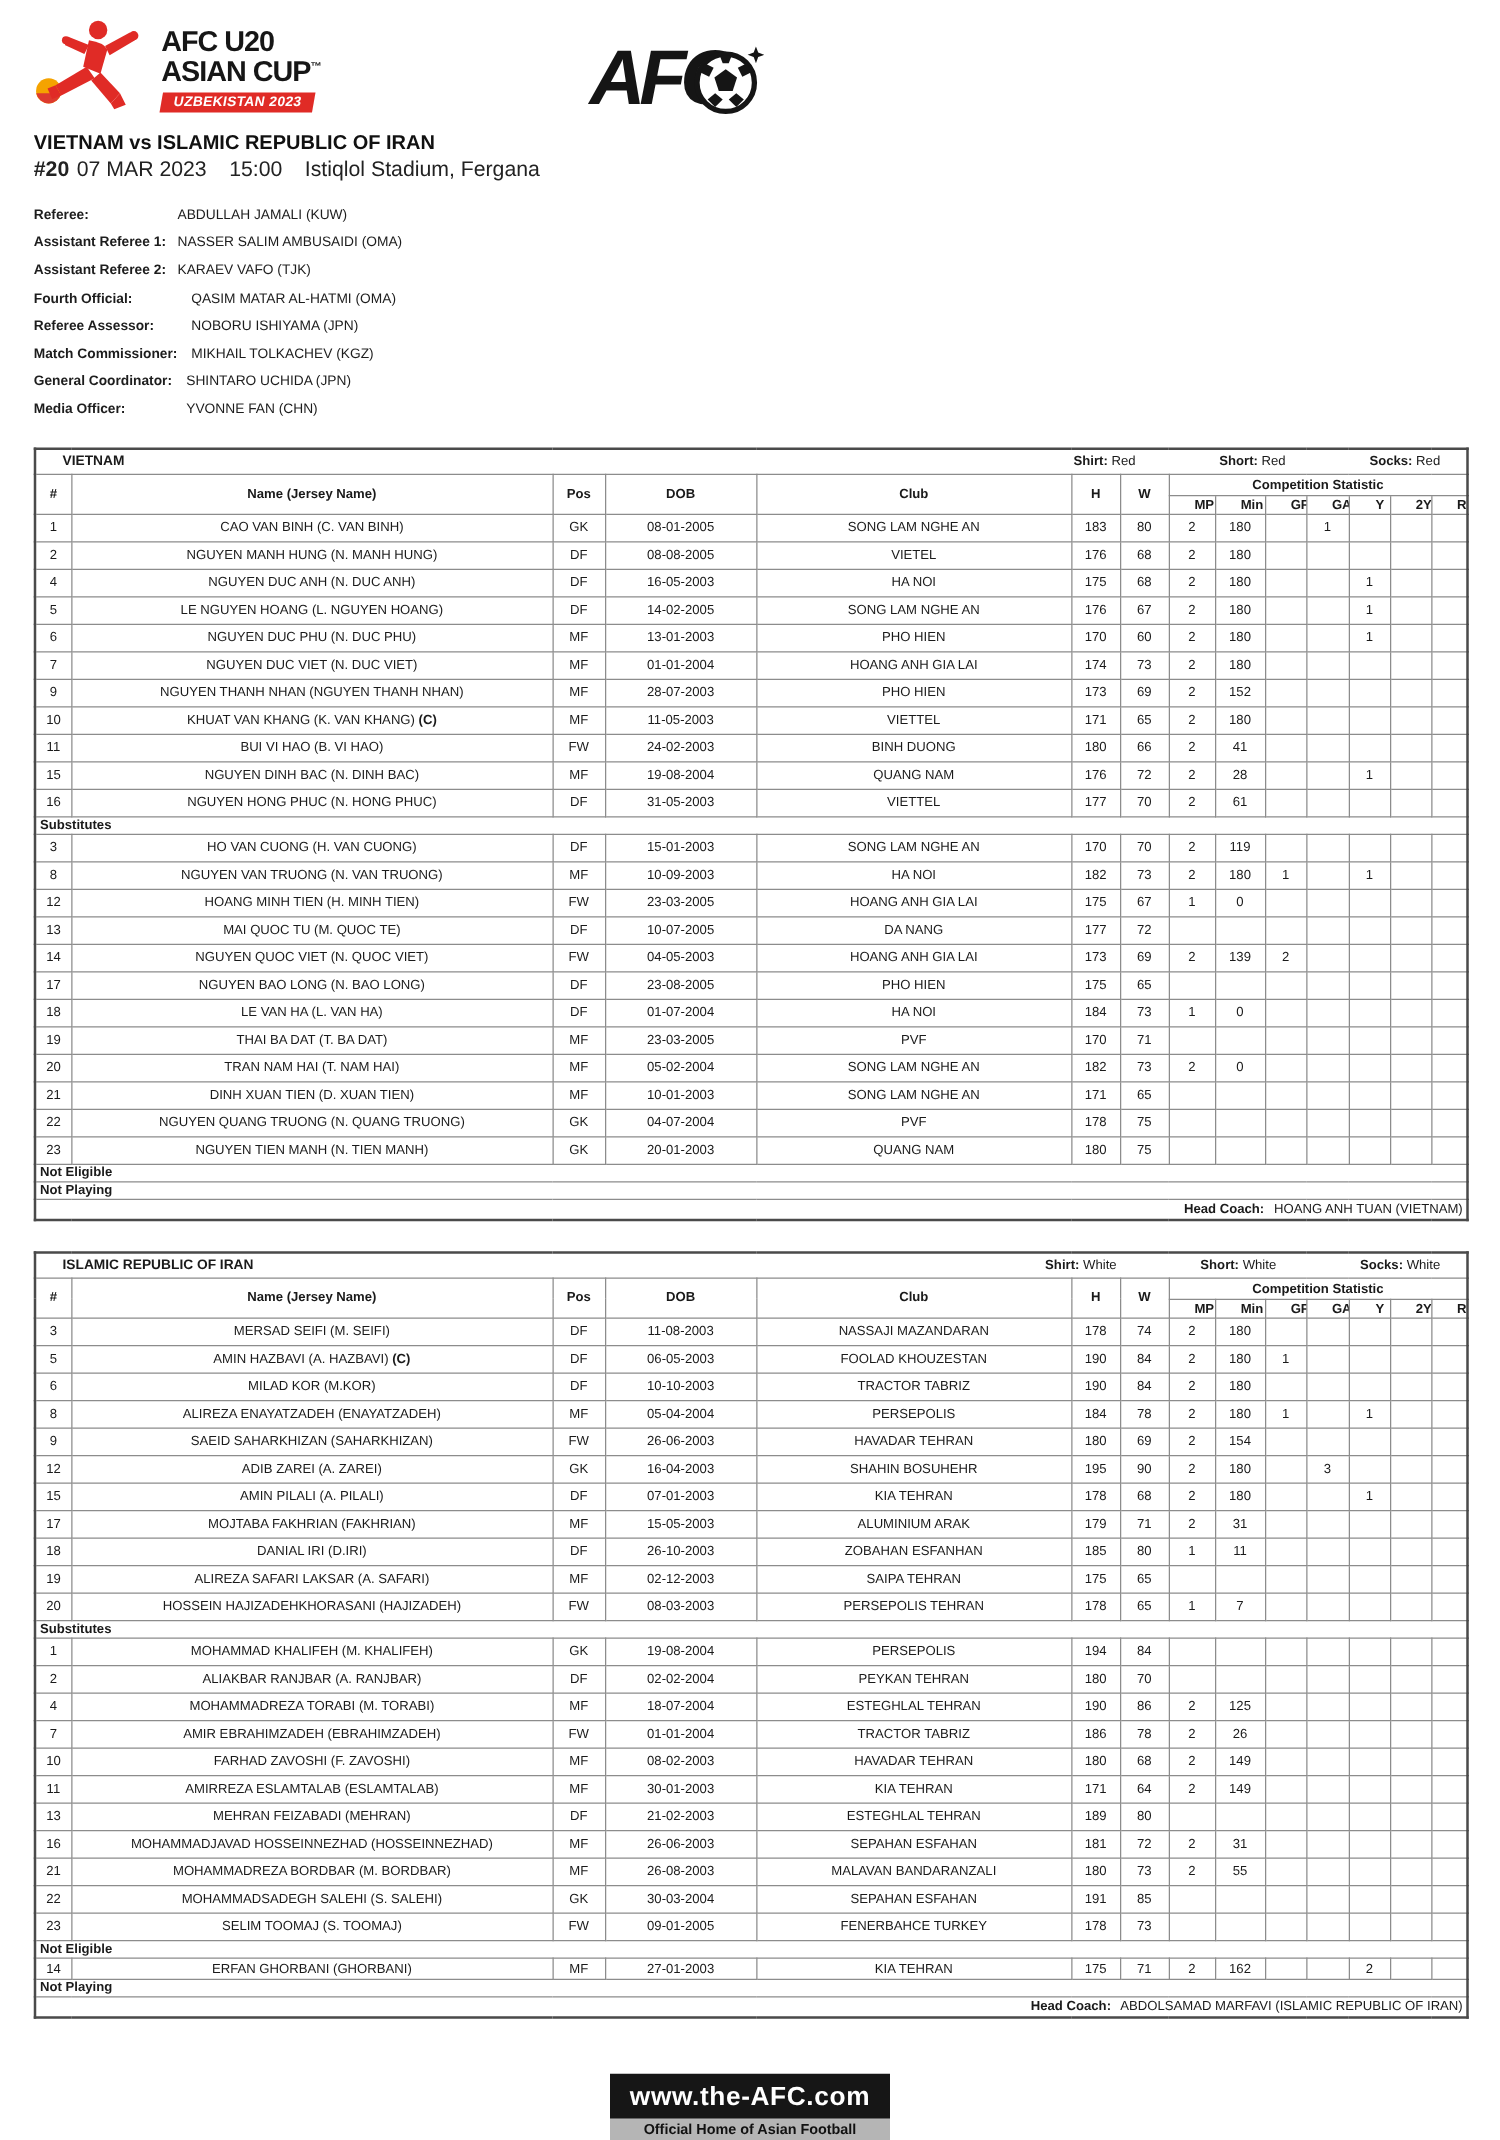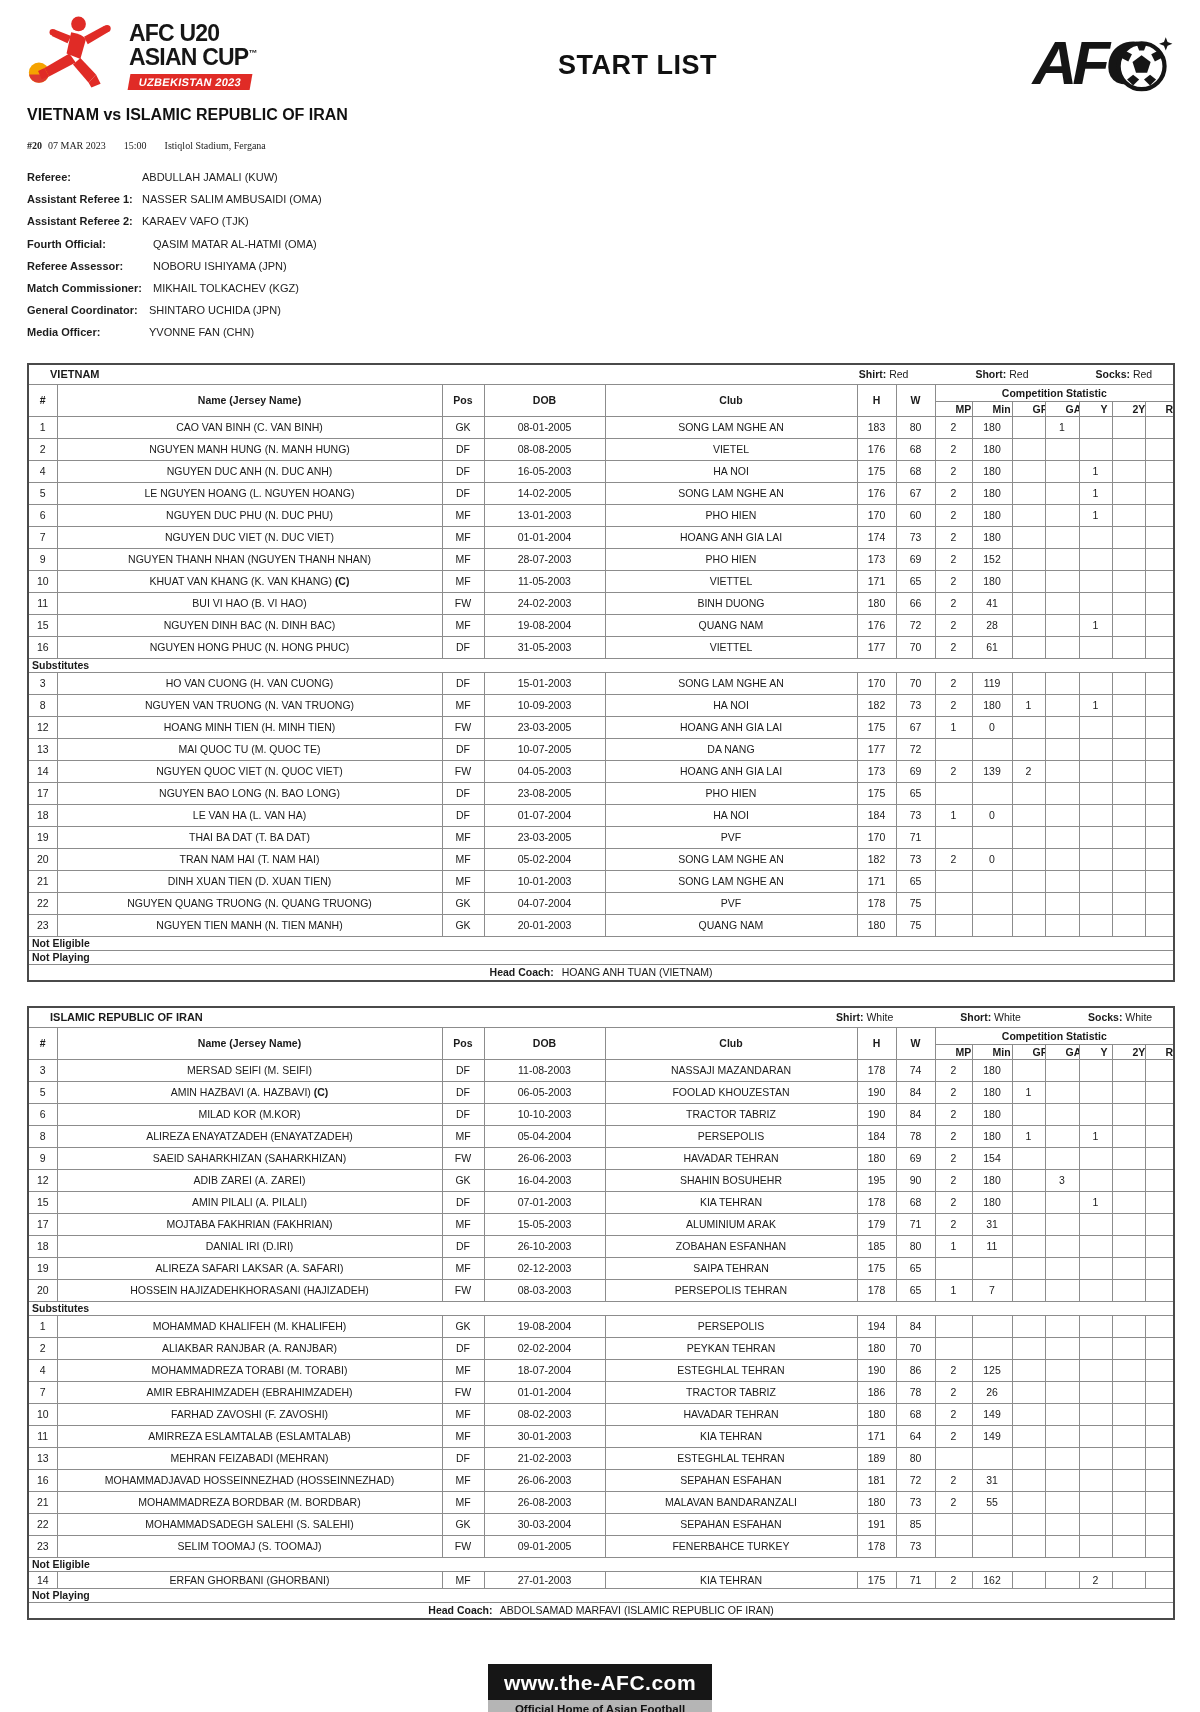--- a/index.html
+++ b/index.html
@@ -15,21 +15,21 @@
   .tm{font-size:9px;vertical-align:super;font-weight:bold;}
   .banner{display:inline-block;background:#e02b26;color:#fff;font-weight:bold;font-size:11px;padding:2px 10px;margin-top:4px;transform:skewX(-10deg);letter-spacing:0.3px;}
   .title-center{flex:1;text-align:center;font-size:27px;font-weight:bold;margin-top:40px;letter-spacing:0.5px;color:#111;}
   .logo-right{width:255px;flex:0 0 auto;display:flex;justify-content:flex-end;align-items:center;padding-top:22px;}
   .afc-wordmark{font-size:62px;font-weight:800;font-style:italic;letter-spacing:-5px;line-height:1;color:#151515;}
   .afc-ball{margin-left:-30px;position:relative;top:2px;}
 
   
   .match-block{margin-top:2px;}
   .match-title{font-size:16px;font-weight:bold;color:#111;}
-  .match-meta{font-size:10px;margin-top:16px;color:#222;font-family:Liberation Serif, serif;}
+  .match-meta{font-size:17px;margin-top:2px;color:#222;}
   .match-meta .m-num{font-weight:bold;margin-right:6px;}
   .match-meta .m-item{margin-right:18px;}
 
   
   .officials{display:flex;margin-top:20px;font-size:11px;color:#1d1d1d;flex-direction:column;}
   .off-col{display:flex;flex-direction:column;}
   .off-col.c1{width:345px;}
   .off-col.c2{width:345px;}
   .off-col.c3{flex:1;}
   .off-row{display:flex;margin-bottom:9px;line-height:1.2;}
@@ -48,21 +48,21 @@
   .team-bar{display:flex;justify-content:space-between;align-items:center;}
   .team-name{font-weight:bold;font-size:11px;}
   .kit-info{display:flex;}
   .kit-item{margin-left:67px;font-size:10.5px;}
   tr.head1 th{height:16px;}
   tr.head2 th{height:14px;padding-left:20px;}
   tr.player-row td{height:21px;}
   tr.ne-player-row td{height:16px;}
   td.name-cell{text-align:left;padding-left:8px;}
   tr.label-row td{height:13px;text-align:left;font-weight:bold;padding-left:3px;}
-  tr.coach-row td{height:15px;text-align:center;padding-left:3px;}
+  tr.coach-row td{height:15px;text-align:right;padding-left:3px;}
   tr.coach-row b{margin-right:5px;}
 
   
   .footer{text-align:center;margin-top:44px;}
   .afc-badge{display:inline-block;}
   .badge-url{background:#161616;color:#ffffff;font-weight:bold;font-size:21px;padding:7px 16px 5px 16px;letter-spacing:0.5px;}
   .badge-tagline{background:#b5b5b5;color:#111;font-weight:bold;font-size:11.5px;padding:3px 0;}
   .timestamp{font-size:14.5px;color:#1d4ed8;margin-top:6px;}
 </style>
 </head>
@@ -85,21 +85,20 @@
         <path d="M58 50 L75 68 L67 77 L50 57 Z" fill="#e02b26"></path>
         <path d="M19 61 L12 64 L16 73 L24 70 Z" fill="#e02b26"></path>
         <path d="M75 68 L80 78 L70 82 L67 77 Z" fill="#e02b26"></path>
       </svg>
       <div class="logo-text">
         <div class="logo-line">AFC U20</div>
         <div class="logo-line"><span>ASIAN CUP</span><span class="tm">™</span></div>
         <div class="banner"><span class="banner-text">UZBEKISTAN 2023</span></div>
       </div>
     </div>
-    <div class="title-center">START LIST</div>
     <div class="logo-right">
       <span class="afc-wordmark">AFC</span>
       <svg class="afc-ball" width="58" height="58" viewBox="0 0 48 48">
         <circle cx="22" cy="25" r="19" fill="#ffffff" stroke="#151515" stroke-width="3.5"></circle>
         <polygon points="22,16 29.5,21.5 26.6,30.5 17.4,30.5 14.5,21.5" fill="#151515"></polygon>
         <polygon points="8,12 14,15 11,21 5,18" fill="#151515"></polygon>
         <polygon points="36,12 30,15 33,21 39,18" fill="#151515"></polygon>
         <polygon points="10,36 15,32 20,36 15,41" fill="#151515"></polygon>
         <polygon points="34,36 29,32 24,36 29,41" fill="#151515"></polygon>
         <polygon points="18,7 26,7 24,12 20,12" fill="#151515"></polygon>

